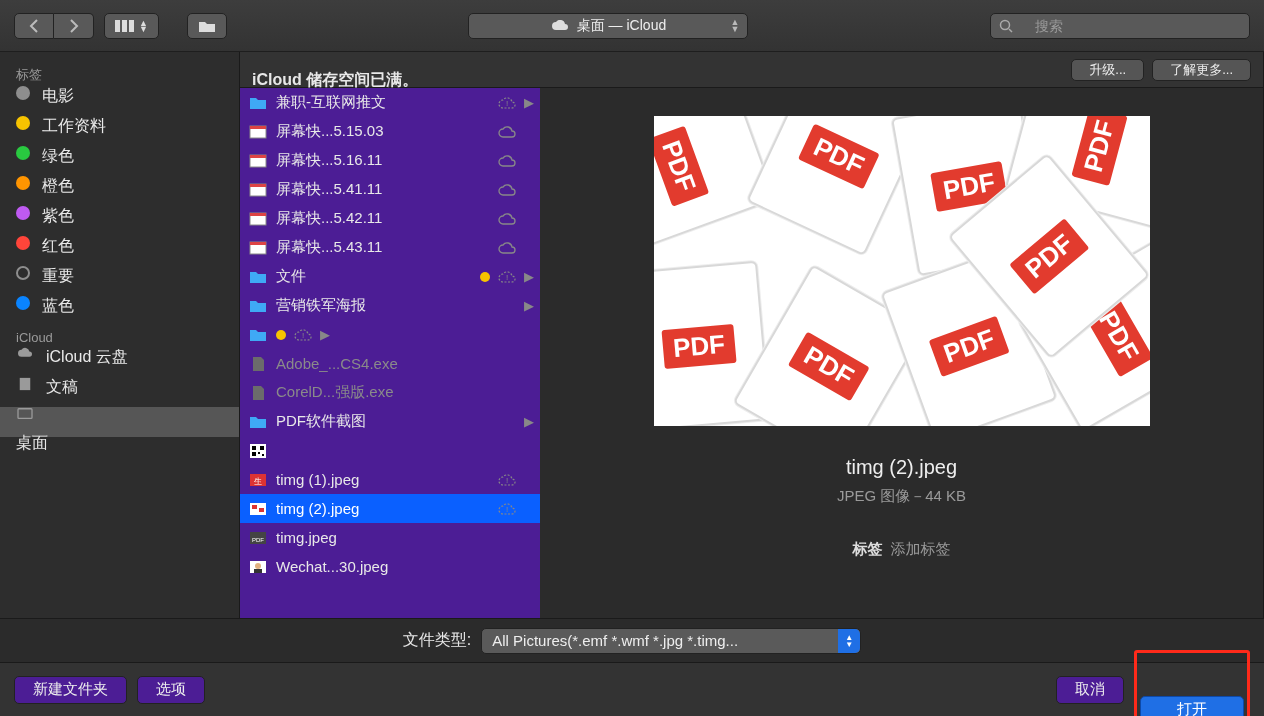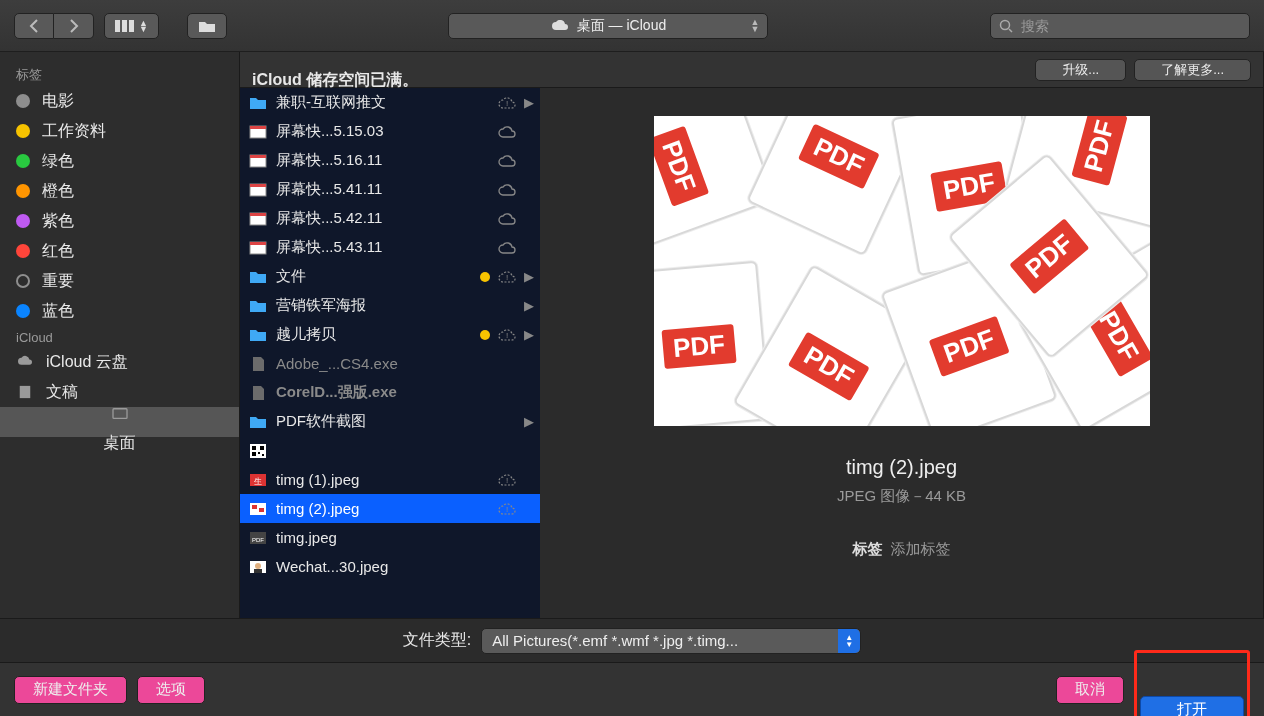--- a/index.html
+++ b/index.html
@@ -17,43 +17,43 @@
   .window{display:flex;flex-direction:column;height:100%;}
 
   
   .toolbar{height:52px;background:linear-gradient(#3d3d3d,#333);display:flex;align-items:center;padding:0 14px;gap:10px;border-bottom:1px solid #1e1e1e;}
   .nav-btns{display:flex;gap:0;}
   .nav-btns button{width:40px;height:26px;background:#595959;border:1px solid #222;color:#b0b0b0;font-size:16px;display:flex;align-items:center;justify-content:center;}
   .nav-btns button:first-child{border-radius:5px 0 0 5px;}
   .nav-btns button:last-child{border-radius:0 5px 5px 0;border-left:none;}
   .tbbtn{height:26px;padding:0 10px;background:#595959;border:1px solid #222;border-radius:5px;color:#ddd;display:flex;align-items:center;gap:4px;}
   .spacer{flex:1;}
-  .path-pop{width:320px;height:26px;background:#595959;border:1px solid #222;border-radius:5px;display:flex;align-items:center;justify-content:center;gap:8px;color:#eee;position:relative;}
+  .path-pop{width:280px;height:26px;background:#595959;border:1px solid #222;border-radius:5px;display:flex;align-items:center;justify-content:center;gap:8px;color:#eee;position:relative;}
   .path-pop .updn{position:absolute;right:8px;font-size:9px;color:#bbb;display:flex;flex-direction:column;line-height:7px;}
-  .search{width:260px;height:26px;background:#595959;border:1px solid #222;border-radius:5px;display:flex;align-items:center;padding:0 8px;color:#999;gap:6px;}
+  .search{width:260px;height:26px;background:#595959;border:1px solid #222;border-radius:5px;display:flex;align-items:center;padding:0 8px;color:#999;gap:20px;}
   .search input{flex:1;background:transparent;border:none;color:#eee;font-size:14px;outline:none;}
   .search input::placeholder{color:#9a9a9a;}
 
   
   .main{flex:1;display:flex;min-height:0;}
 
   .sidebar{width:240px;background:#2d2d2d;border-right:1px solid #1a1a1a;overflow-y:auto;padding:10px 0 0 0;}
   .sidebar .sec{padding:4px 16px 2px;color:#9a9a9a;font-size:13px;}
-  .sidebar .item{height:30px;display:flex;align-items:center;padding:0 16px;gap:12px;font-size:16px;}
+  .sidebar .item{height:30px;display:flex;padding:0 16px;gap:12px;font-size:16px;}
   .sidebar .item.sel{background:#565656;flex-direction:column;}
   .tagdot{width:14px;height:14px;border-radius:50%;}
   .sbicon{width:18px;height:14px;display:flex;align-items:center;justify-content:center;color:#9a9a9a;}
 
   .center{flex:1;display:flex;flex-direction:column;min-width:0;border-right:1px solid #1a1a1a;}
   .banner{height:36px;background:#333;display:flex;align-items:center;padding:0 12px;gap:8px;border-bottom:1px solid #1a1a1a;font-size:16px;font-weight:600;}
   .banner .btxt{flex:1;margin-top:22px;}
-  .minibtn{height:22px;padding:0 26px;background:#555;border:1px solid #222;border-radius:5px;color:#eee;font-size:13px;}
+  .minibtn{height:22px;padding:0 17px;background:#555;border:1px solid #222;border-radius:5px;color:#eee;font-size:13px;}
 
   .cols{flex:1;display:flex;min-height:0;}
-  .filecol{width:300px;overflow-y:auto;position:relative;background:#0f172a;}
+  .filecol{width:300px;overflow-y:auto;position:relative;background:#4c1d95;}
   .filecol::-webkit-scrollbar{width:16px;background:#2b2b2b;}
   .filecol::-webkit-scrollbar-thumb{background:#5a5a5a;border-radius:8px;border:3px solid #2b2b2b;}
   .row{height:var(--row-h);display:flex;align-items:center;padding:0 6px 0 8px;gap:8px;font-size:15px;white-space:nowrap;}
   .row.sel{background:var(--sel);color:#fff;}
   .row .name{flex:1;overflow:hidden;text-overflow:ellipsis;}
   .row .badge{width:10px;height:10px;border-radius:50%;background:#f7c300;}
   .row .cloud{width:18px;color:#888;display:flex;align-items:center;justify-content:center;}
   .row .arr{width:10px;color:#888;font-size:13px;}
   .ficon{width:20px;height:18px;display:flex;align-items:center;justify-content:center;}
   .folder svg,.ficon svg{display:block;}
@@ -68,21 +68,21 @@
   
   .pdfbox{position:absolute;width:130px;height:160px;background:#fff;border:2px solid #d8d8d8;border-radius:6px;display:flex;align-items:center;justify-content:center;box-shadow:0 0 0 1px #eee;}
   .pdfbox span{background:#e23b2e;color:#fff;font-weight:700;font-size:26px;padding:4px 10px;border-radius:3px;transform:rotate(0deg);}
 
   
   .typebar{height:44px;background:#2b2b2b;display:flex;align-items:center;justify-content:center;gap:10px;font-size:16px;border-top:1px solid #1a1a1a;}
   .combo{width:380px;height:26px;background:#5a5a5a;border:1px solid #222;border-radius:5px;display:flex;align-items:center;padding:0 28px 0 10px;position:relative;color:#eee;font-size:15px;overflow:hidden;}
   .combo .cup{position:absolute;right:0;top:0;width:22px;height:100%;background:#1f6fe5;display:flex;flex-direction:column;align-items:center;justify-content:center;font-size:8px;line-height:7px;color:#fff;border-radius:0 5px 5px 0;}
 
   .footer{height:54px;background:#333;display:flex;align-items:center;padding:0 14px;gap:10px;border-top:1px solid #1a1a1a;}
-  .footer .fbtn{height:28px;padding:0 18px;background:#ec4899;border:1px solid #222;border-radius:5px;color:#eee;font-size:15px;}
+  .footer .fbtn{height:28px;padding:0 18px;background:#4c1d95;border:1px solid #222;border-radius:5px;color:#eee;font-size:15px;}
   .footer .primary{background:#1f6fe5;border-color:#0d49a8;color:#fff;}
   .footer .hl{border:3px solid #ff2a1a;padding:3px;border-radius:3px;}
   .footer .hl .fbtn{height:28px;}
 </style>
 </head>
 <body>
 
 <div class="window">
 
   <div class="toolbar">
@@ -319,41 +319,40 @@
               <span class="name">营销铁军海报</span>
               <span class="cloud"></span>
               <span class="arr">▶</span>
             </div>
             <div class="row">
               <span class="ficon">
                 <svg width="18" height="16" viewBox="0 0 18 16">
                   <path d="M1 3h6l2 2h8v9H1z" fill="#3fa9f5"></path>
                 </svg>
               </span>
-              <span class="name">越儿拷贝</span>
               <span class="badge"></span>
               <span class="cloud">
                 <svg width="18" height="14" viewBox="0 0 18 14">
                   <path d="M5 12a4 4 0 010-8 5 5 0 019 2 3 3 0 010 6z" fill="none" stroke="#888" stroke-width="1.2" stroke-dasharray="2 1.5"></path>
                   <text x="9" y="10" font-size="8" text-anchor="middle" fill="#888">!</text>
                 </svg>
               </span>
               <span class="arr">▶</span>
             </div>
             <div class="row" style="color: rgb(138, 138, 138);">
               <span class="ficon">
                 <svg width="18" height="16" viewBox="0 0 18 16">
                   <path d="M4 1h8l3 3v11H4z" fill="#6b6b6b"></path>
                 </svg>
               </span>
               <span class="name">Adobe_...CS4.exe</span>
               <span class="cloud"></span>
               <span class="arr"></span>
             </div>
-            <div class="row" style="color: rgb(138, 138, 138); font-weight: bold;">
+            <div class="row" style="color: rgb(138, 138, 138);">
               <span class="ficon">
                 <svg width="18" height="16" viewBox="0 0 18 16">
                   <path d="M4 1h8l3 3v11H4z" fill="#6b6b6b"></path>
                 </svg>
               </span>
               <span class="name">CorelD...强版.exe</span>
               <span class="cloud"></span>
               <span class="arr"></span>
             </div>
             <div class="row">

